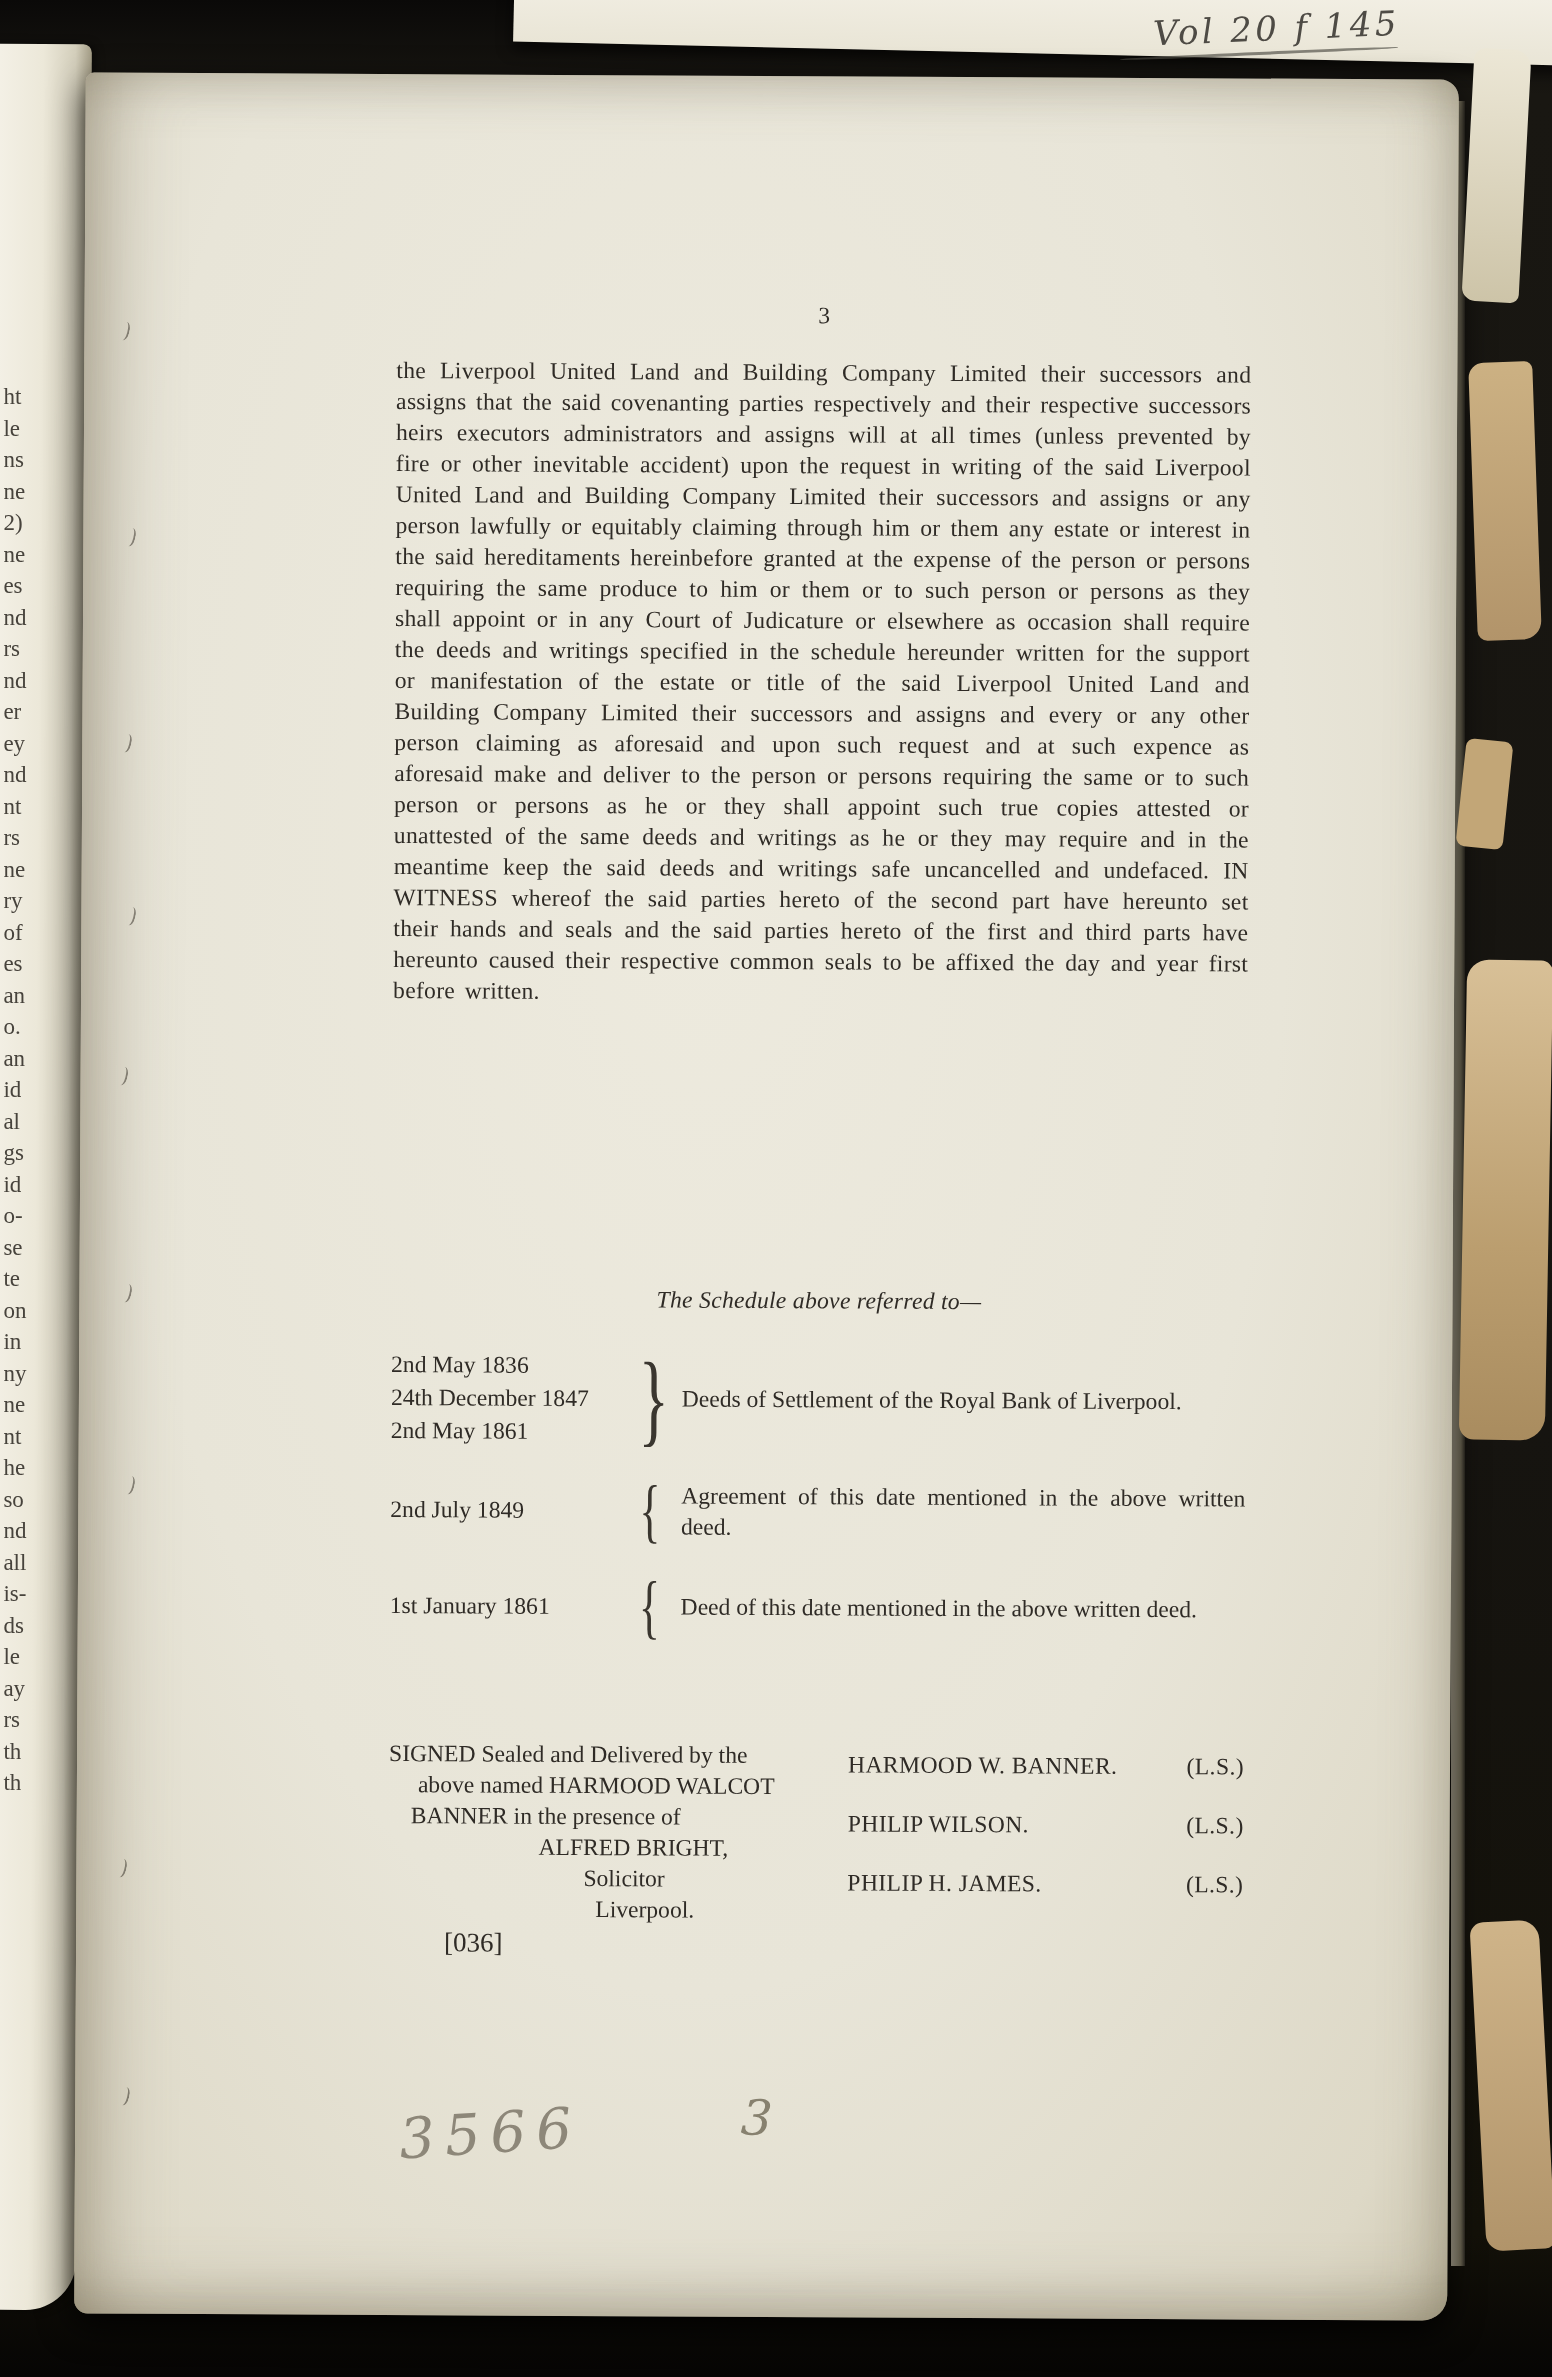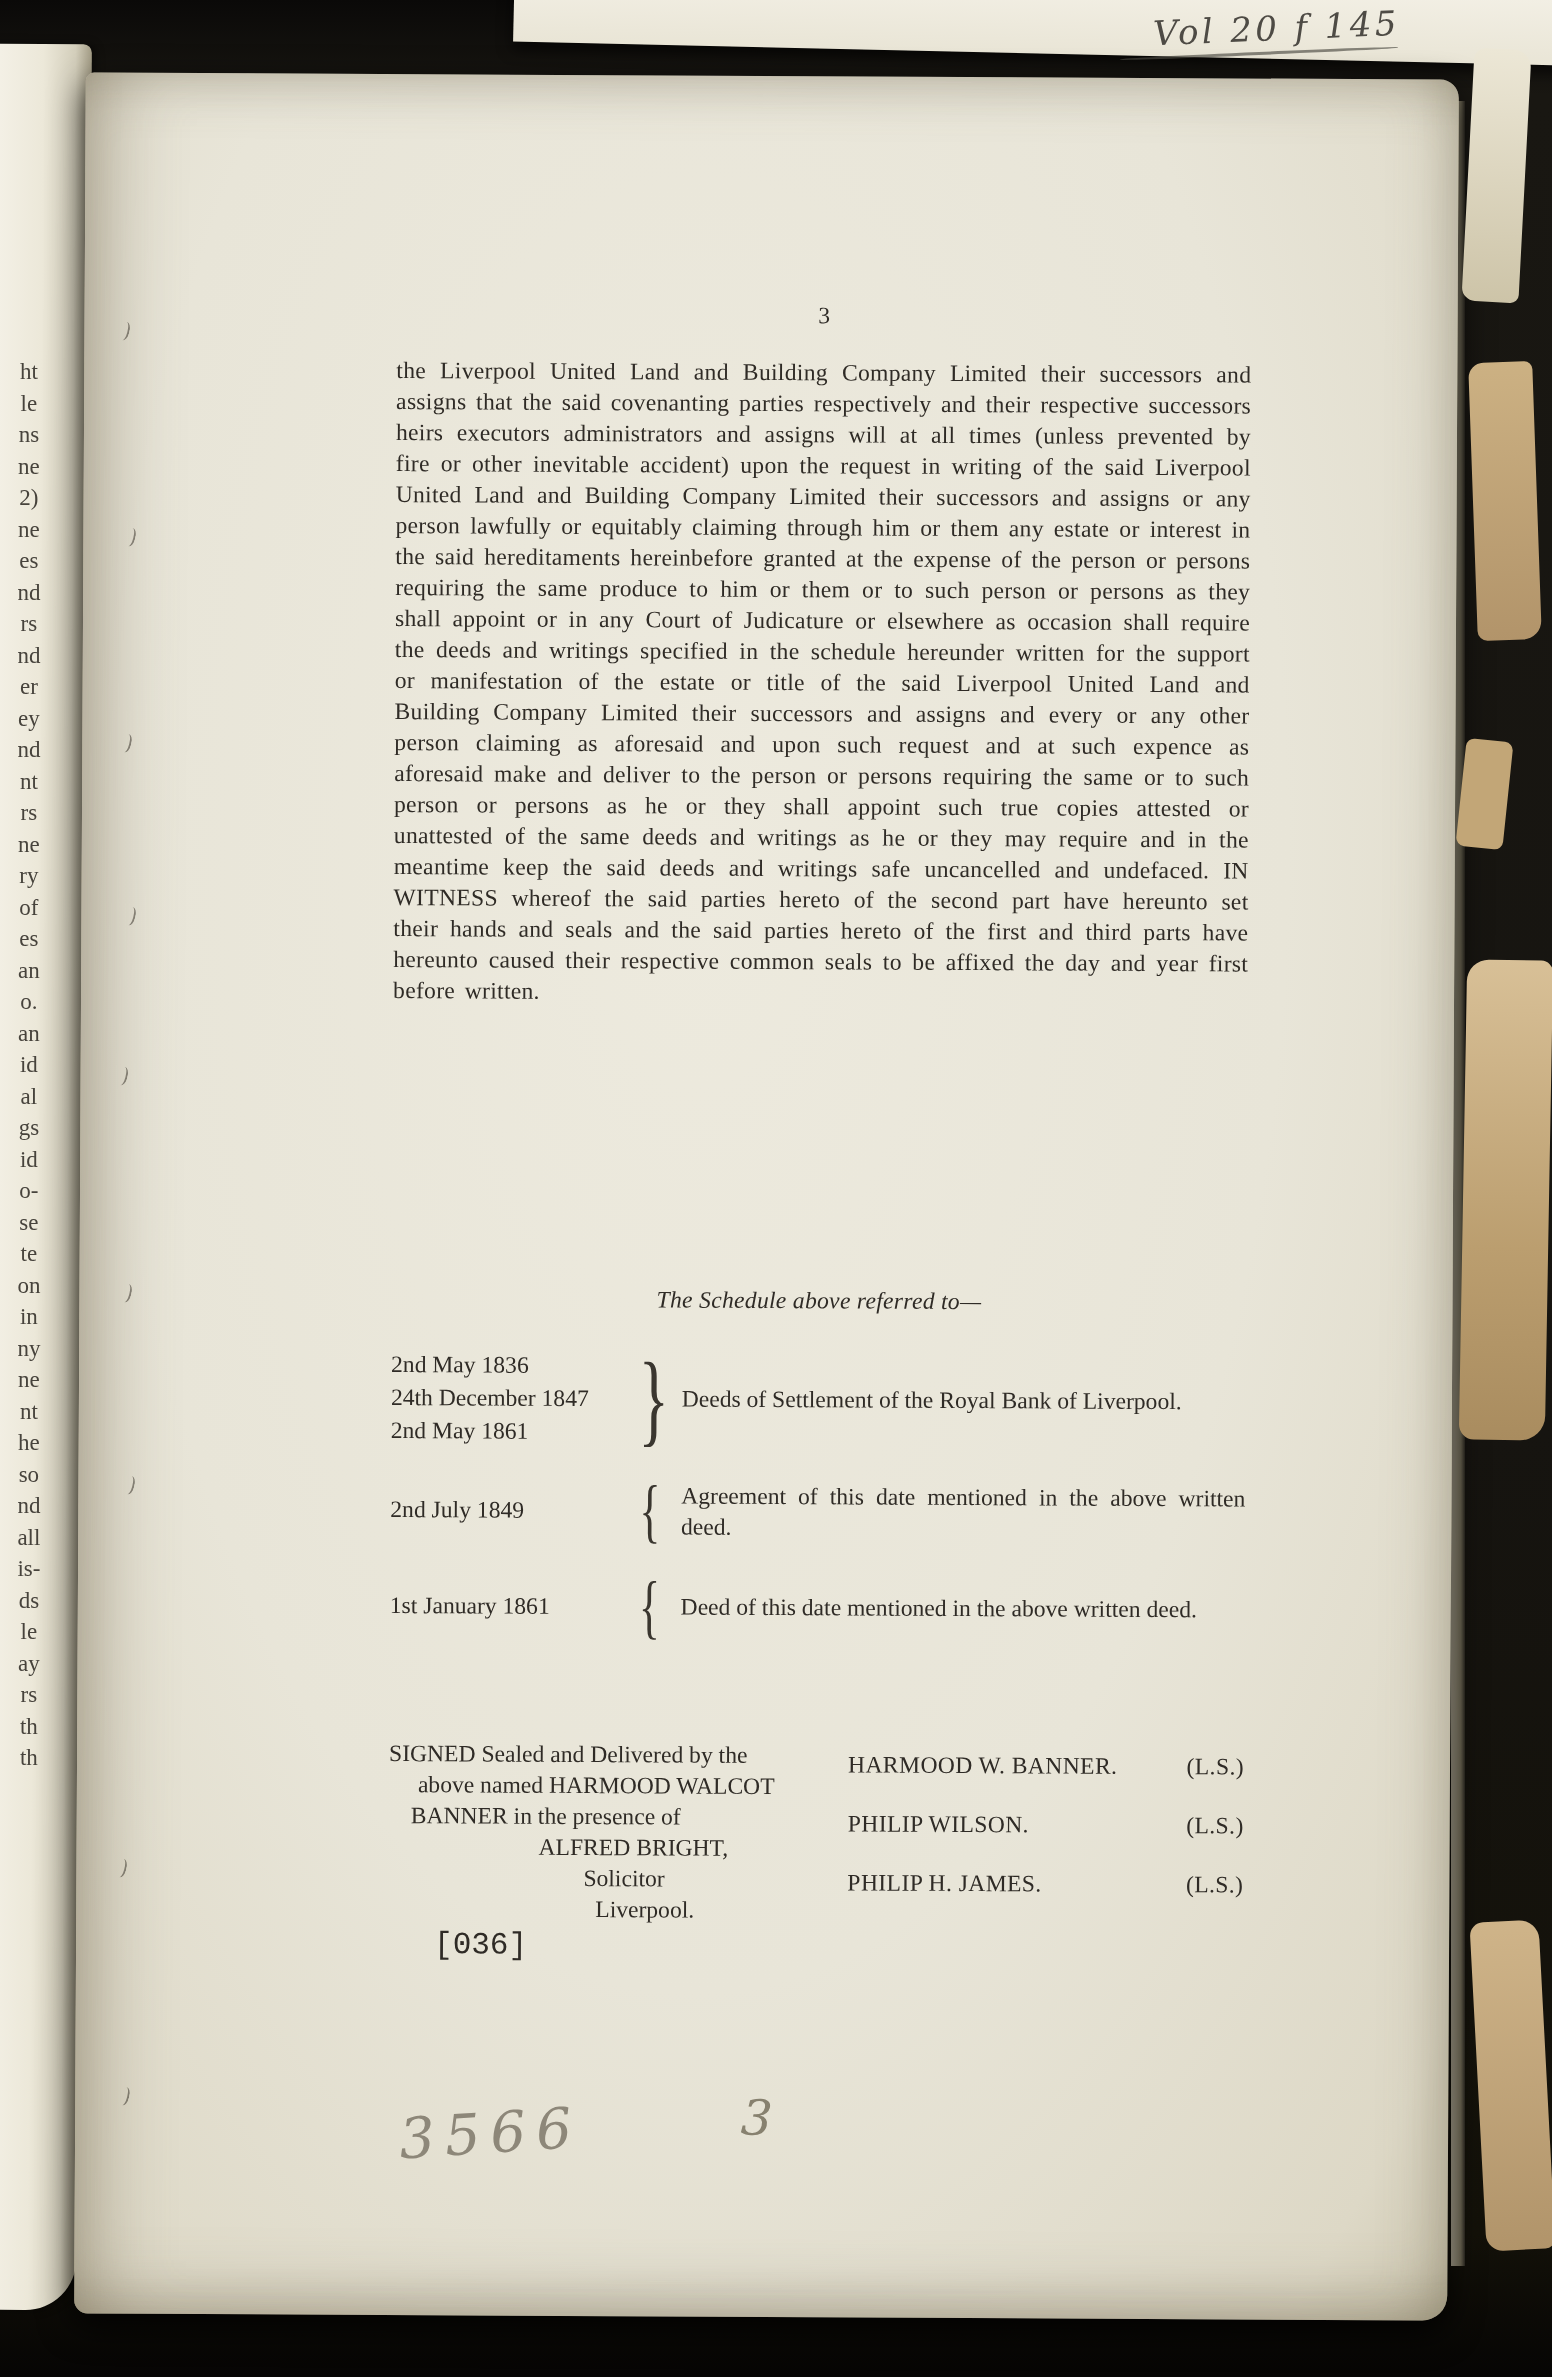--- a/index.html
+++ b/index.html
@@ -54,24 +54,24 @@
     left: -23.6px; top: 44px;
     width: 108px; height: 2266px;
     background: linear-gradient(90deg, #f6f3ea 0%, #ece8d9 55%, #d4cfbc 85%, #a49d86 100%);
     border-radius: 0 8.4px 51px 0;
     transform: rotate(0.4deg);
     box-shadow: 3.4px 0 10px rgba(0,0,0,0.45);
     z-index: 1;
   }
   .left-fragments {
     position: absolute;
-    left: 3.4px; top: 356px;
+    left: 3.4px; top: 381px;
     width: 51px;
     z-index: 2;
-    text-align: center;
+    text-align: left;
     font-size: 23px;
     line-height: 31.5px;
     color: #47433c;
   }
   .fragment { white-space: nowrap; }
 
   
   .page-stack-edge {
     position: absolute;
     left: 1451px; top: 101px;
@@ -217,23 +217,22 @@
     display: flex;
     justify-content: space-between;
     align-items: baseline;
     margin-bottom: 27px;
     letter-spacing: 0.4px;
     line-height: 32px;
   }
 
   .footer-mark {
     position: absolute;
-    left: 358px; top: 1853px;
-    font-size: 31px;
-    font-family: Liberation Mono, monospace;
+    left: 368px; top: 1853px;
+    font-size: 27px;
   }
 
   
   .pencil-number {
     position: absolute;
     left: 324px; top: 2026px;
     font-family: "DejaVu Serif", serif;
     font-style: italic;
     font-size: 56px;
     letter-spacing: 10px;

